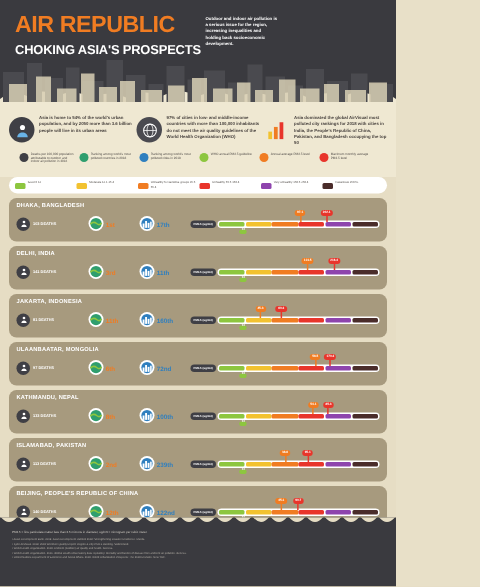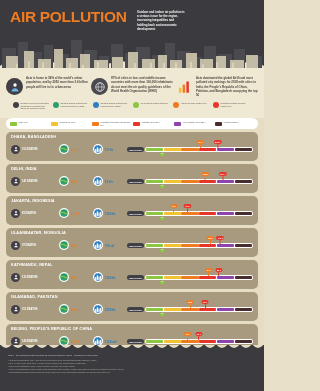--- a/index.html
+++ b/index.html
@@ -188,21 +188,22 @@
           <rect x="170" y="24" width="12" height="8"></rect>
         <rect x="186" y="17" width="11" height="15"></rect>
           <rect x="200" y="23" width="13" height="9"></rect>
         <rect x="216" y="20" width="10" height="12"></rect>
           <rect x="230" y="24" width="14" height="8"></rect>
         <rect x="246" y="19" width="12" height="13"></rect>
       </g>
     </svg>
 
     <div class="title-wrap">
-      <div class="title">AIR POLLUTION</div>
+      <div class="title">AIR REPUBLIC</div>
+      <div class="subtitle">CHOKING ASIA'S PROSPECTS</div>
     </div>
     <div class="intro">Outdoor and indoor air pollution is a serious issue for the region, increasing inequalities and holding back socioeconomic development.</div>
   </div>
 
   <div class="stats">
     <svg class="cloud-top" viewBox="0 0 264 12" preserveAspectRatio="none">
       <path d="M0,12 L0,7 Q8,0 18,5 Q28,-1 38,5 Q50,0 60,6 Q72,1 84,6 Q96,0 108,5 Q120,-1 132,5 Q145,0 157,6 Q169,1 181,5 Q193,0 205,6 Q217,1 229,5 Q241,0 252,6 Q259,3 264,7 L264,12 Z" fill="#efe8d2"></path>
     </svg>
 
     <div class="stats-row">

